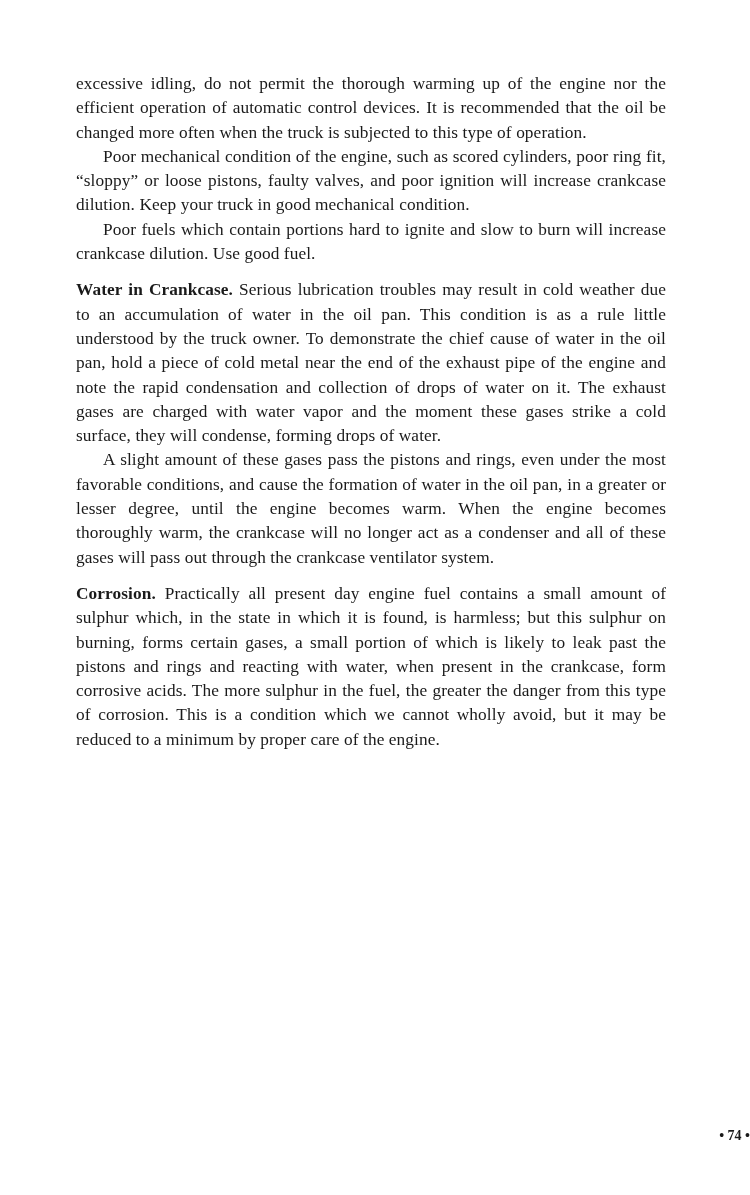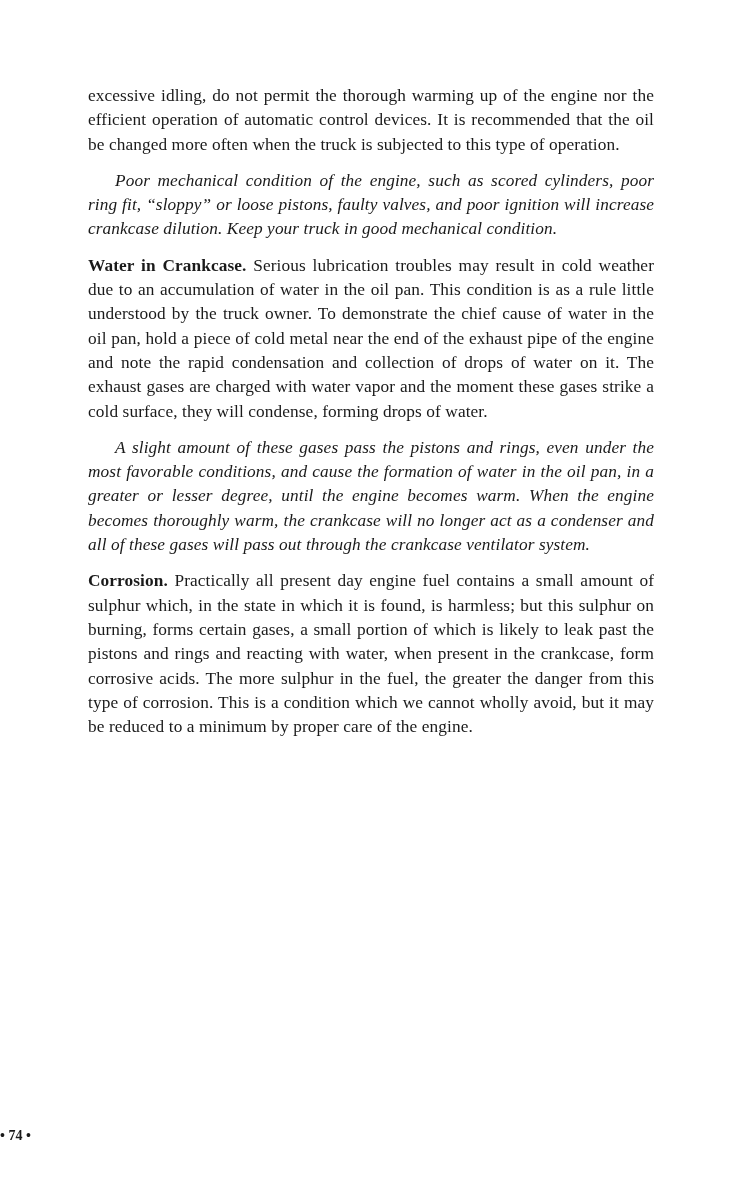--- a/index.html
+++ b/index.html
@@ -18,56 +18,58 @@
   .page {
     position: absolute;
     left: 76px;
     top: 72px;
     width: 590px;
   }
   .para {
     font-size: 17.3px;
     line-height: 24.3px;
     text-align: justify;
-    margin: 12px;
+    margin: 0;
     letter-spacing: 0.1px;
   }
   .para.indent {
     text-indent: 27px;
-    font-style: italic;
   }
   .para.section {
     margin-top: 12px;
   }
   .run-in {
     font-weight: bold;
     font-family: Liberation Serif, serif;
   }
   .page-number {
     position: absolute;
     left: 0;
     width: 750px;
     top: 1128px;
-    text-align: left;
+    text-align: right;
     font-family: "Liberation Serif", "DejaVu Serif", serif;
     font-size: 14px;
     font-weight: bold;
     color: #1a1a1a;
   }
 </style>
 </head>
 <body>
 
 <div class="page">
   <p class="para">
     <span>excessive idling, do not permit the thorough warming up of the engine nor the efficient operation of automatic control devices. It is recommended that the oil be changed more often when the truck is subjected to this type of operation.</span>
   </p>
   <p class="para indent">
     <span>Poor mechanical condition of the engine, such as scored cylinders, poor ring fit, “sloppy” or loose pistons, faulty valves, and poor ignition will increase crankcase dilution. Keep your truck in good mechanical condition.</span>
   </p>
+  <p class="para indent">
+    <span>Poor fuels which contain portions hard to ignite and slow to burn will increase crankcase dilution. Use good fuel.</span>
+  </p>
   <p class="para section">
     <span class="run-in">Water in Crankcase.</span><span> Serious lubrication troubles may result in cold weather due to an accumulation of water in the oil pan. This condition is as a rule little understood by the truck owner. To demonstrate the chief cause of water in the oil pan, hold a piece of cold metal near the end of the exhaust pipe of the engine and note the rapid condensation and collection of drops of water on it. The exhaust gases are charged with water vapor and the moment these gases strike a cold surface, they will condense, forming drops of water.</span>
   </p>
   <p class="para indent">
     <span>A slight amount of these gases pass the pistons and rings, even under the most favorable conditions, and cause the formation of water in the oil pan, in a greater or lesser degree, until the engine becomes warm. When the engine becomes thoroughly warm, the crankcase will no longer act as a condenser and all of these gases will pass out through the crankcase ventilator system.</span>
   </p>
   <p class="para section">
     <span class="run-in">Corrosion.</span><span> Practically all present day engine fuel contains a small amount of sulphur which, in the state in which it is found, is harmless; but this sulphur on burning, forms certain gases, a small portion of which is likely to leak past the pistons and rings and reacting with water, when present in the crankcase, form corrosive acids. The more sulphur in the fuel, the greater the danger from this type of corrosion. This is a condition which we cannot wholly avoid, but it may be reduced to a minimum by proper care of the engine.</span>
   </p>
 </div>

